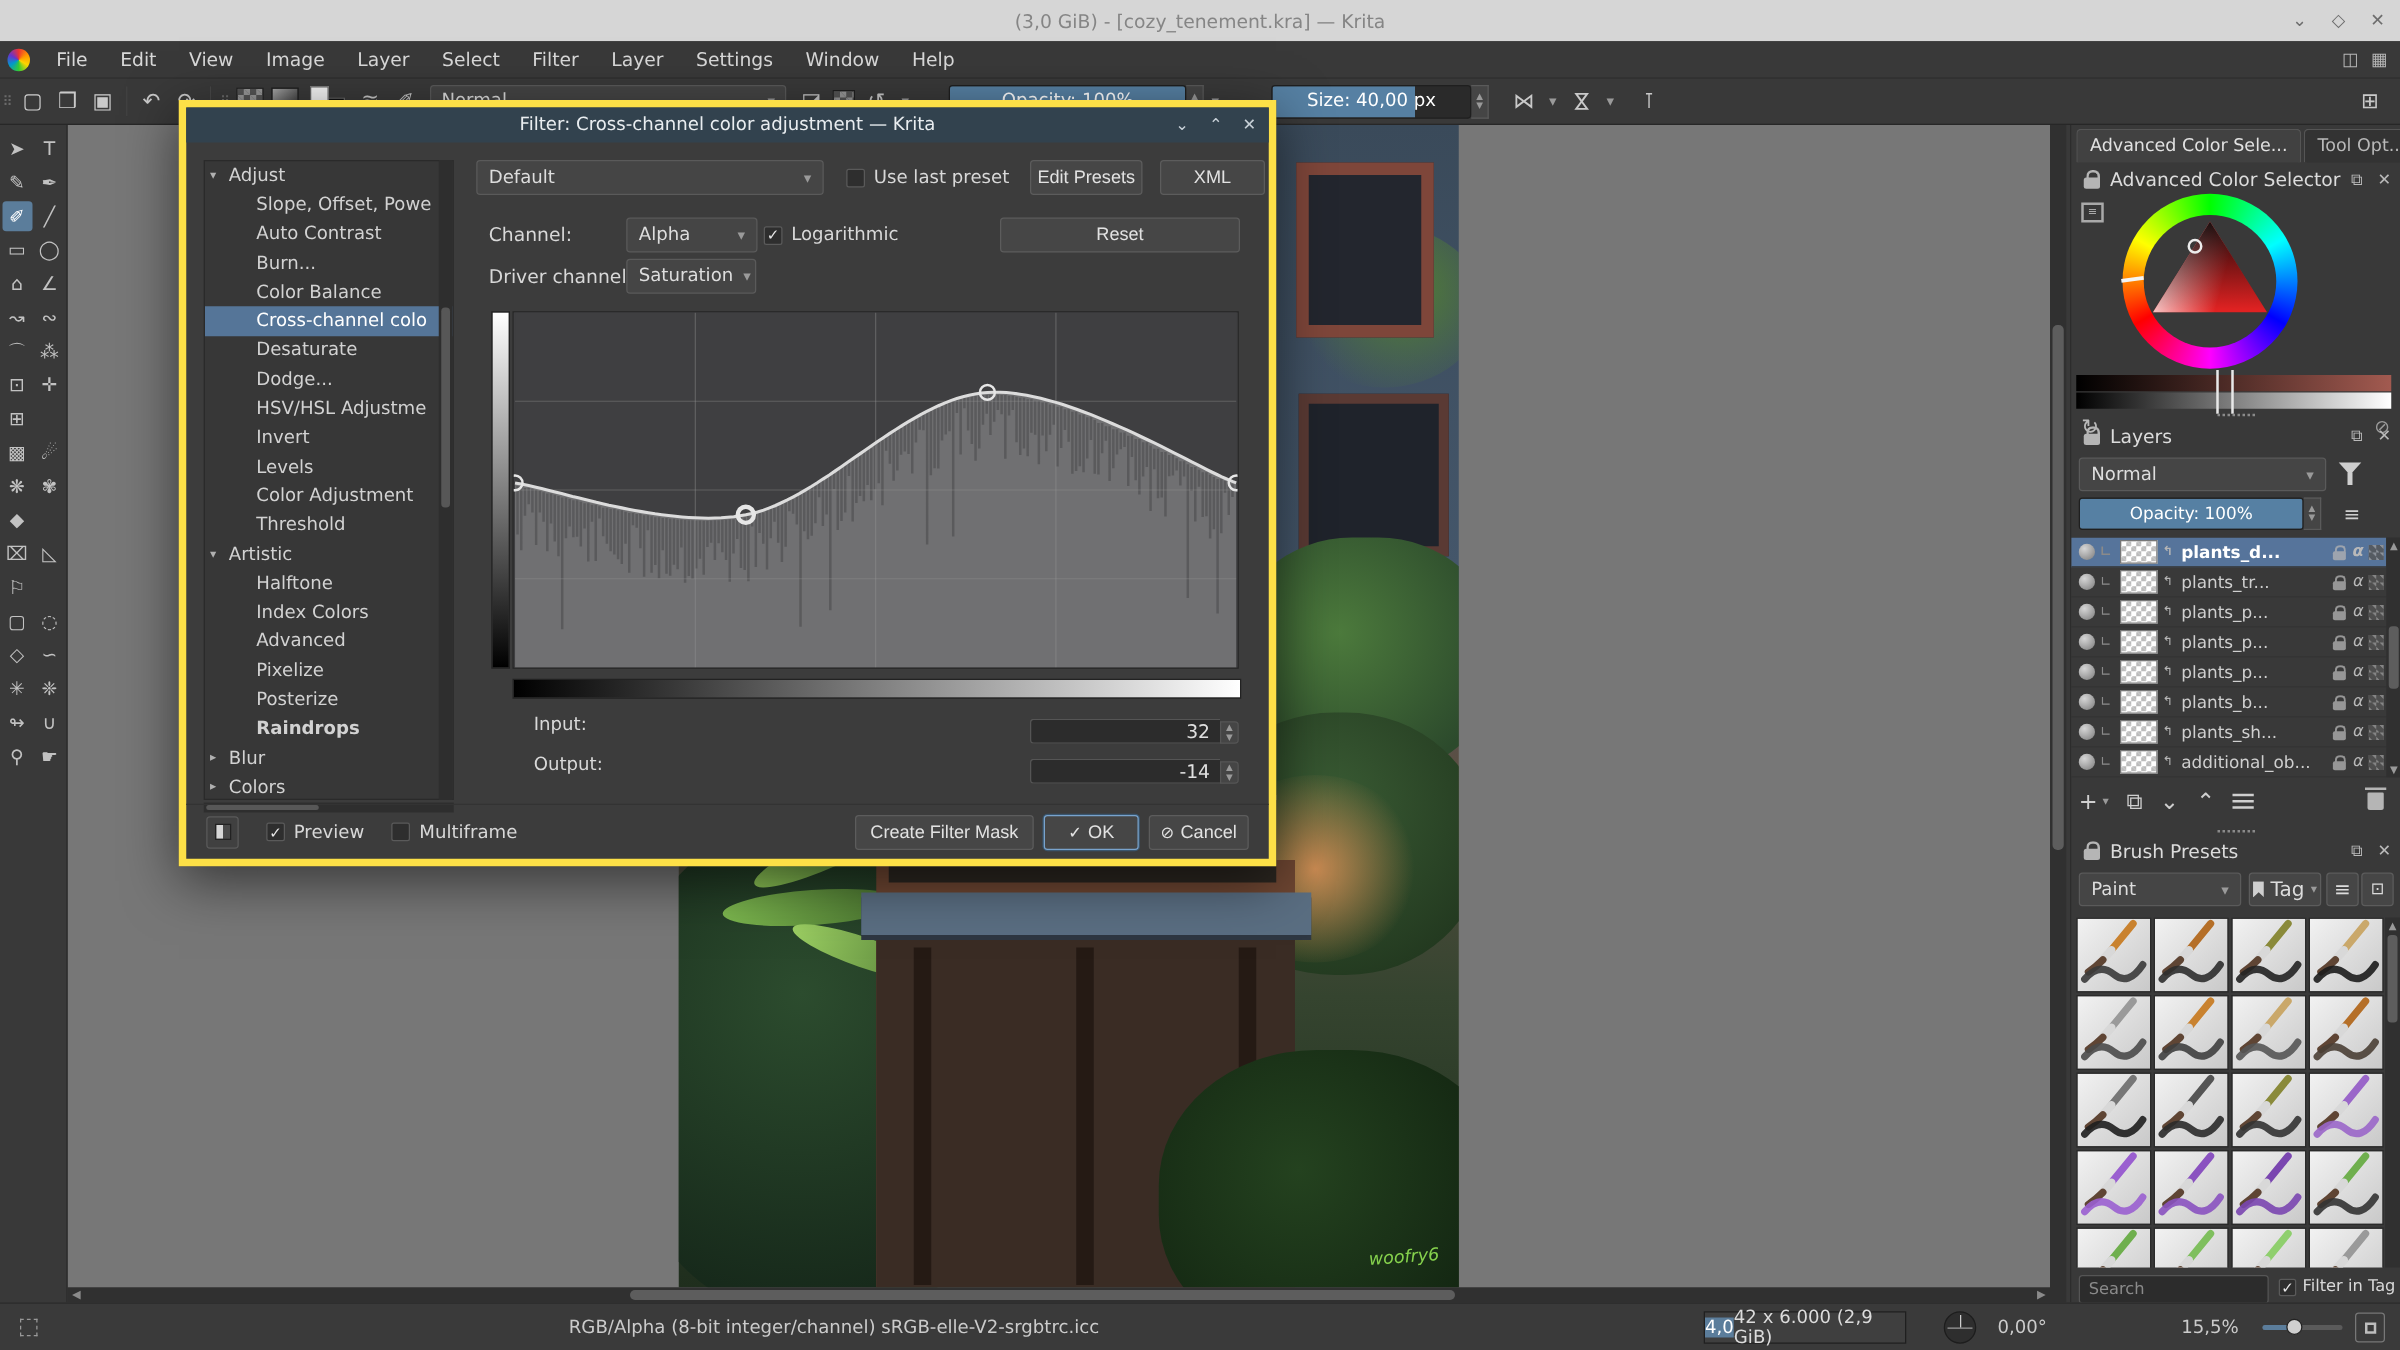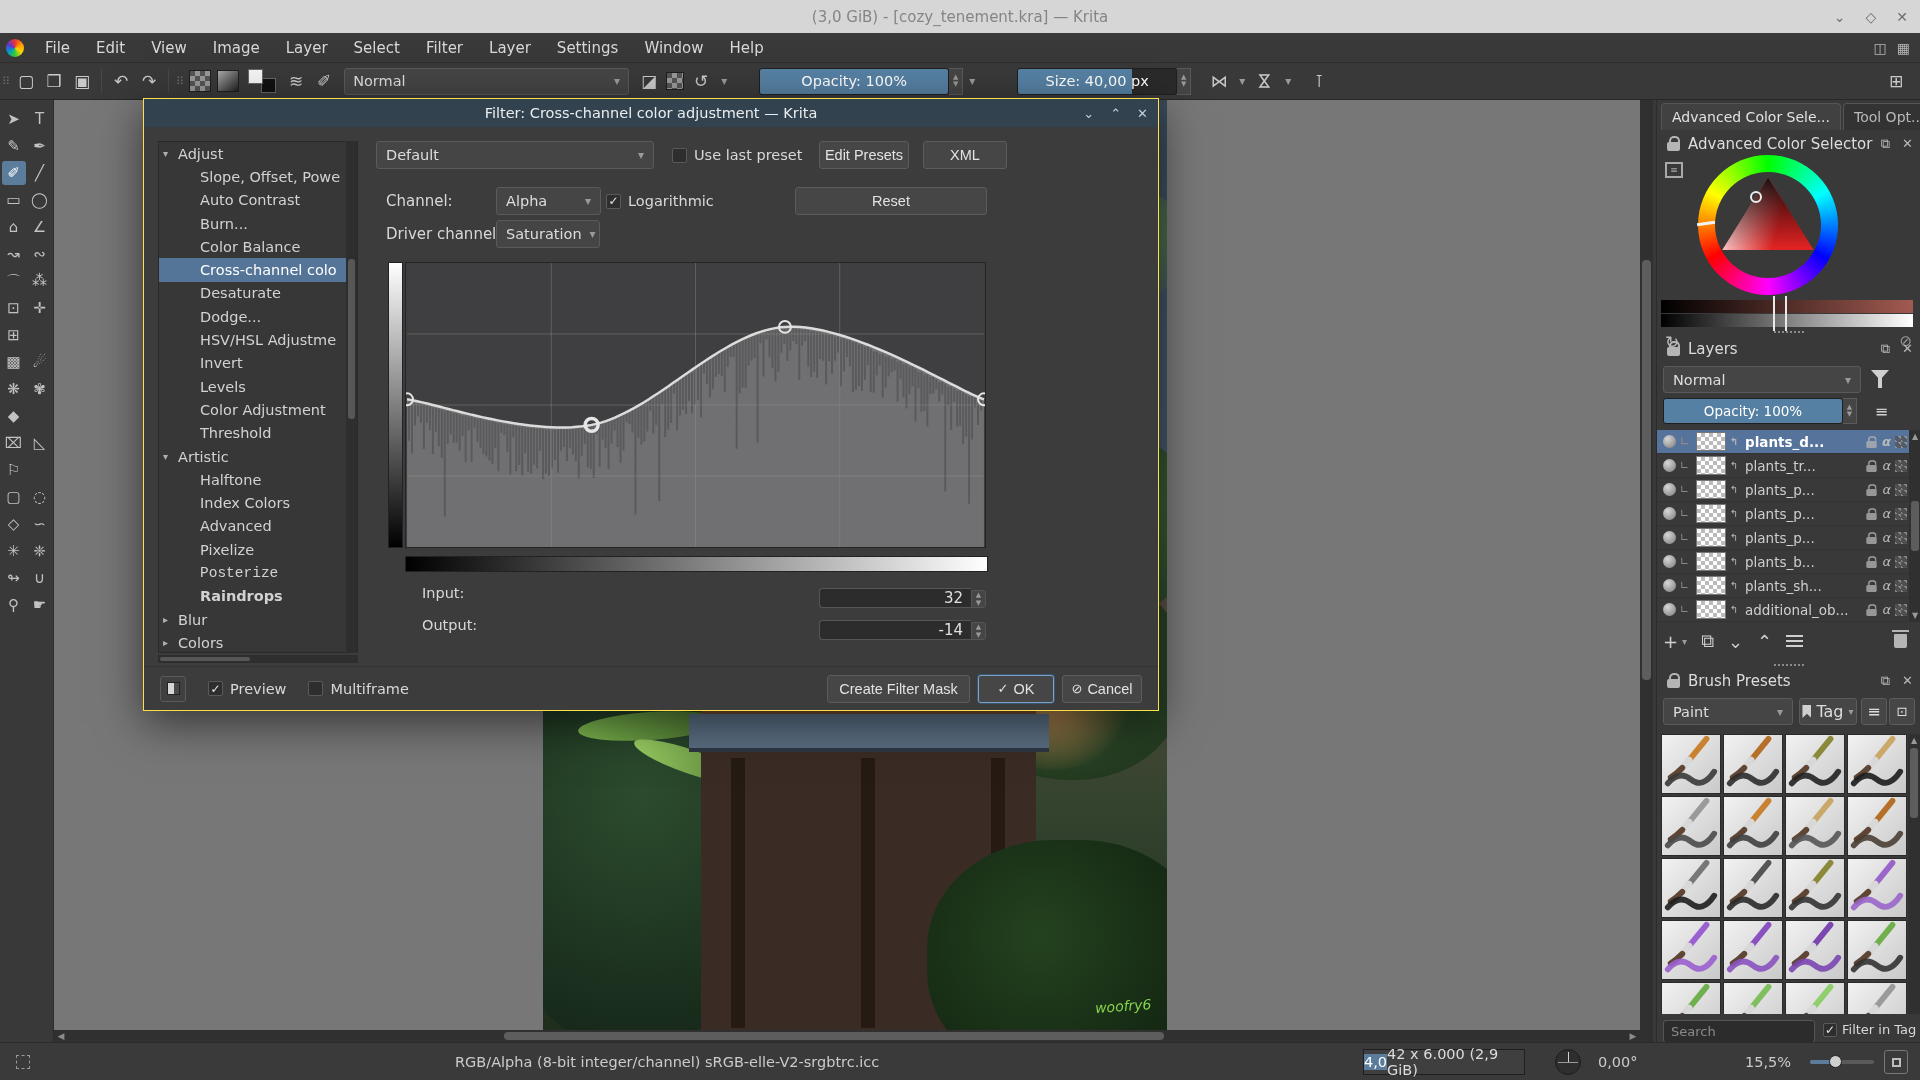--- a/index.html
+++ b/index.html
@@ -92,22 +92,22 @@
   #signature { position:absolute; right:16px; bottom:16px; color:#86d24d; font-size:14px; font-style:italic;
                transform:rotate(-4deg); }
   #h-scroll { position:absolute; left:54px; top:1030px; width:1586px; height:12px; background:#303030;
               display:flex; align-items:center; z-index:6; }
   #h-scroll .arrow { width:14px; color:#8a8a8a; font-size:9px; text-align:center; }
   #h-thumb { position:absolute; left:450px; width:660px; height:8px; top:2px; background:#5d5d5d; border-radius:4px; }
   #v-scroll { position:absolute; left:1640px; top:100px; width:13px; height:942px; background:#303030; z-index:6; }
   #v-thumb { position:absolute; left:2px; top:160px; width:9px; height:420px; background:#5d5d5d; border-radius:4px; }
 
   
-  #dialog { position:absolute; left:143px; top:98px; width:1016px; height:613px; background:#3c3c3c;
-            border:1px solid #fde047; box-shadow:0 12px 42px rgba(0,0,0,.55); z-index:40; color:#d8d8d8; font-size:15px; }
+  #dialog { position:absolute; left:143px; top:80px; width:878px; height:613px; background:#3c3c3c;
+            border:6px solid #fde047; box-shadow:0 12px 42px rgba(0,0,0,.55); z-index:40; color:#d8d8d8; font-size:15px; }
   #dlg-titlebar { height:28px; background:#32424e; display:flex; align-items:center; justify-content:center;
                   color:#e9edf0; font-size:14.5px; position:relative; }
   #dlg-controls { position:absolute; right:10px; top:0; height:28px; display:flex; gap:16px; align-items:center;
                   color:#c6cfd6; font-size:13px; }
   #dlg-tree { position:absolute; left:14px; top:42px; width:200px; height:512px; background:#373737;
               border:1px solid #2a2a2a; overflow:hidden; }
   .tree-item { height:23.3px; display:flex; align-items:center; color:#d2d2d2; font-size:14.5px; white-space:nowrap; }
   .tree-item .arrow { width:15px; font-size:10px; color:#b0b0b0; flex:none; }
   .tree-item.selected { background:#557598; color:#fff; }
   #tree-vscroll { position:absolute; left:202px; top:42px; width:11px; height:512px; background:#2e2e2e; }
@@ -588,21 +588,21 @@
         <span>Index Colors</span>
       </div>
       <div class="tree-item" style="padding-left: 26px;">
         <span class="arrow"></span>
         <span>Advanced</span>
       </div>
       <div class="tree-item" style="padding-left: 26px;">
         <span class="arrow"></span>
         <span>Pixelize</span>
       </div>
-      <div class="tree-item" style="padding-left: 26px; font-family: Liberation Mono, monospace;">
+      <div class="tree-item" style="padding-left: 26px;">
         <span class="arrow"></span>
         <span>Posterize</span>
       </div>
       <div class="tree-item" style="padding-left: 26px; font-weight: bold;">
         <span class="arrow"></span>
         <span>Raindrops</span>
       </div>
       <div class="tree-item" style="padding-left: 4px;">
         <span class="arrow">▸</span>
         <span>Blur</span>

